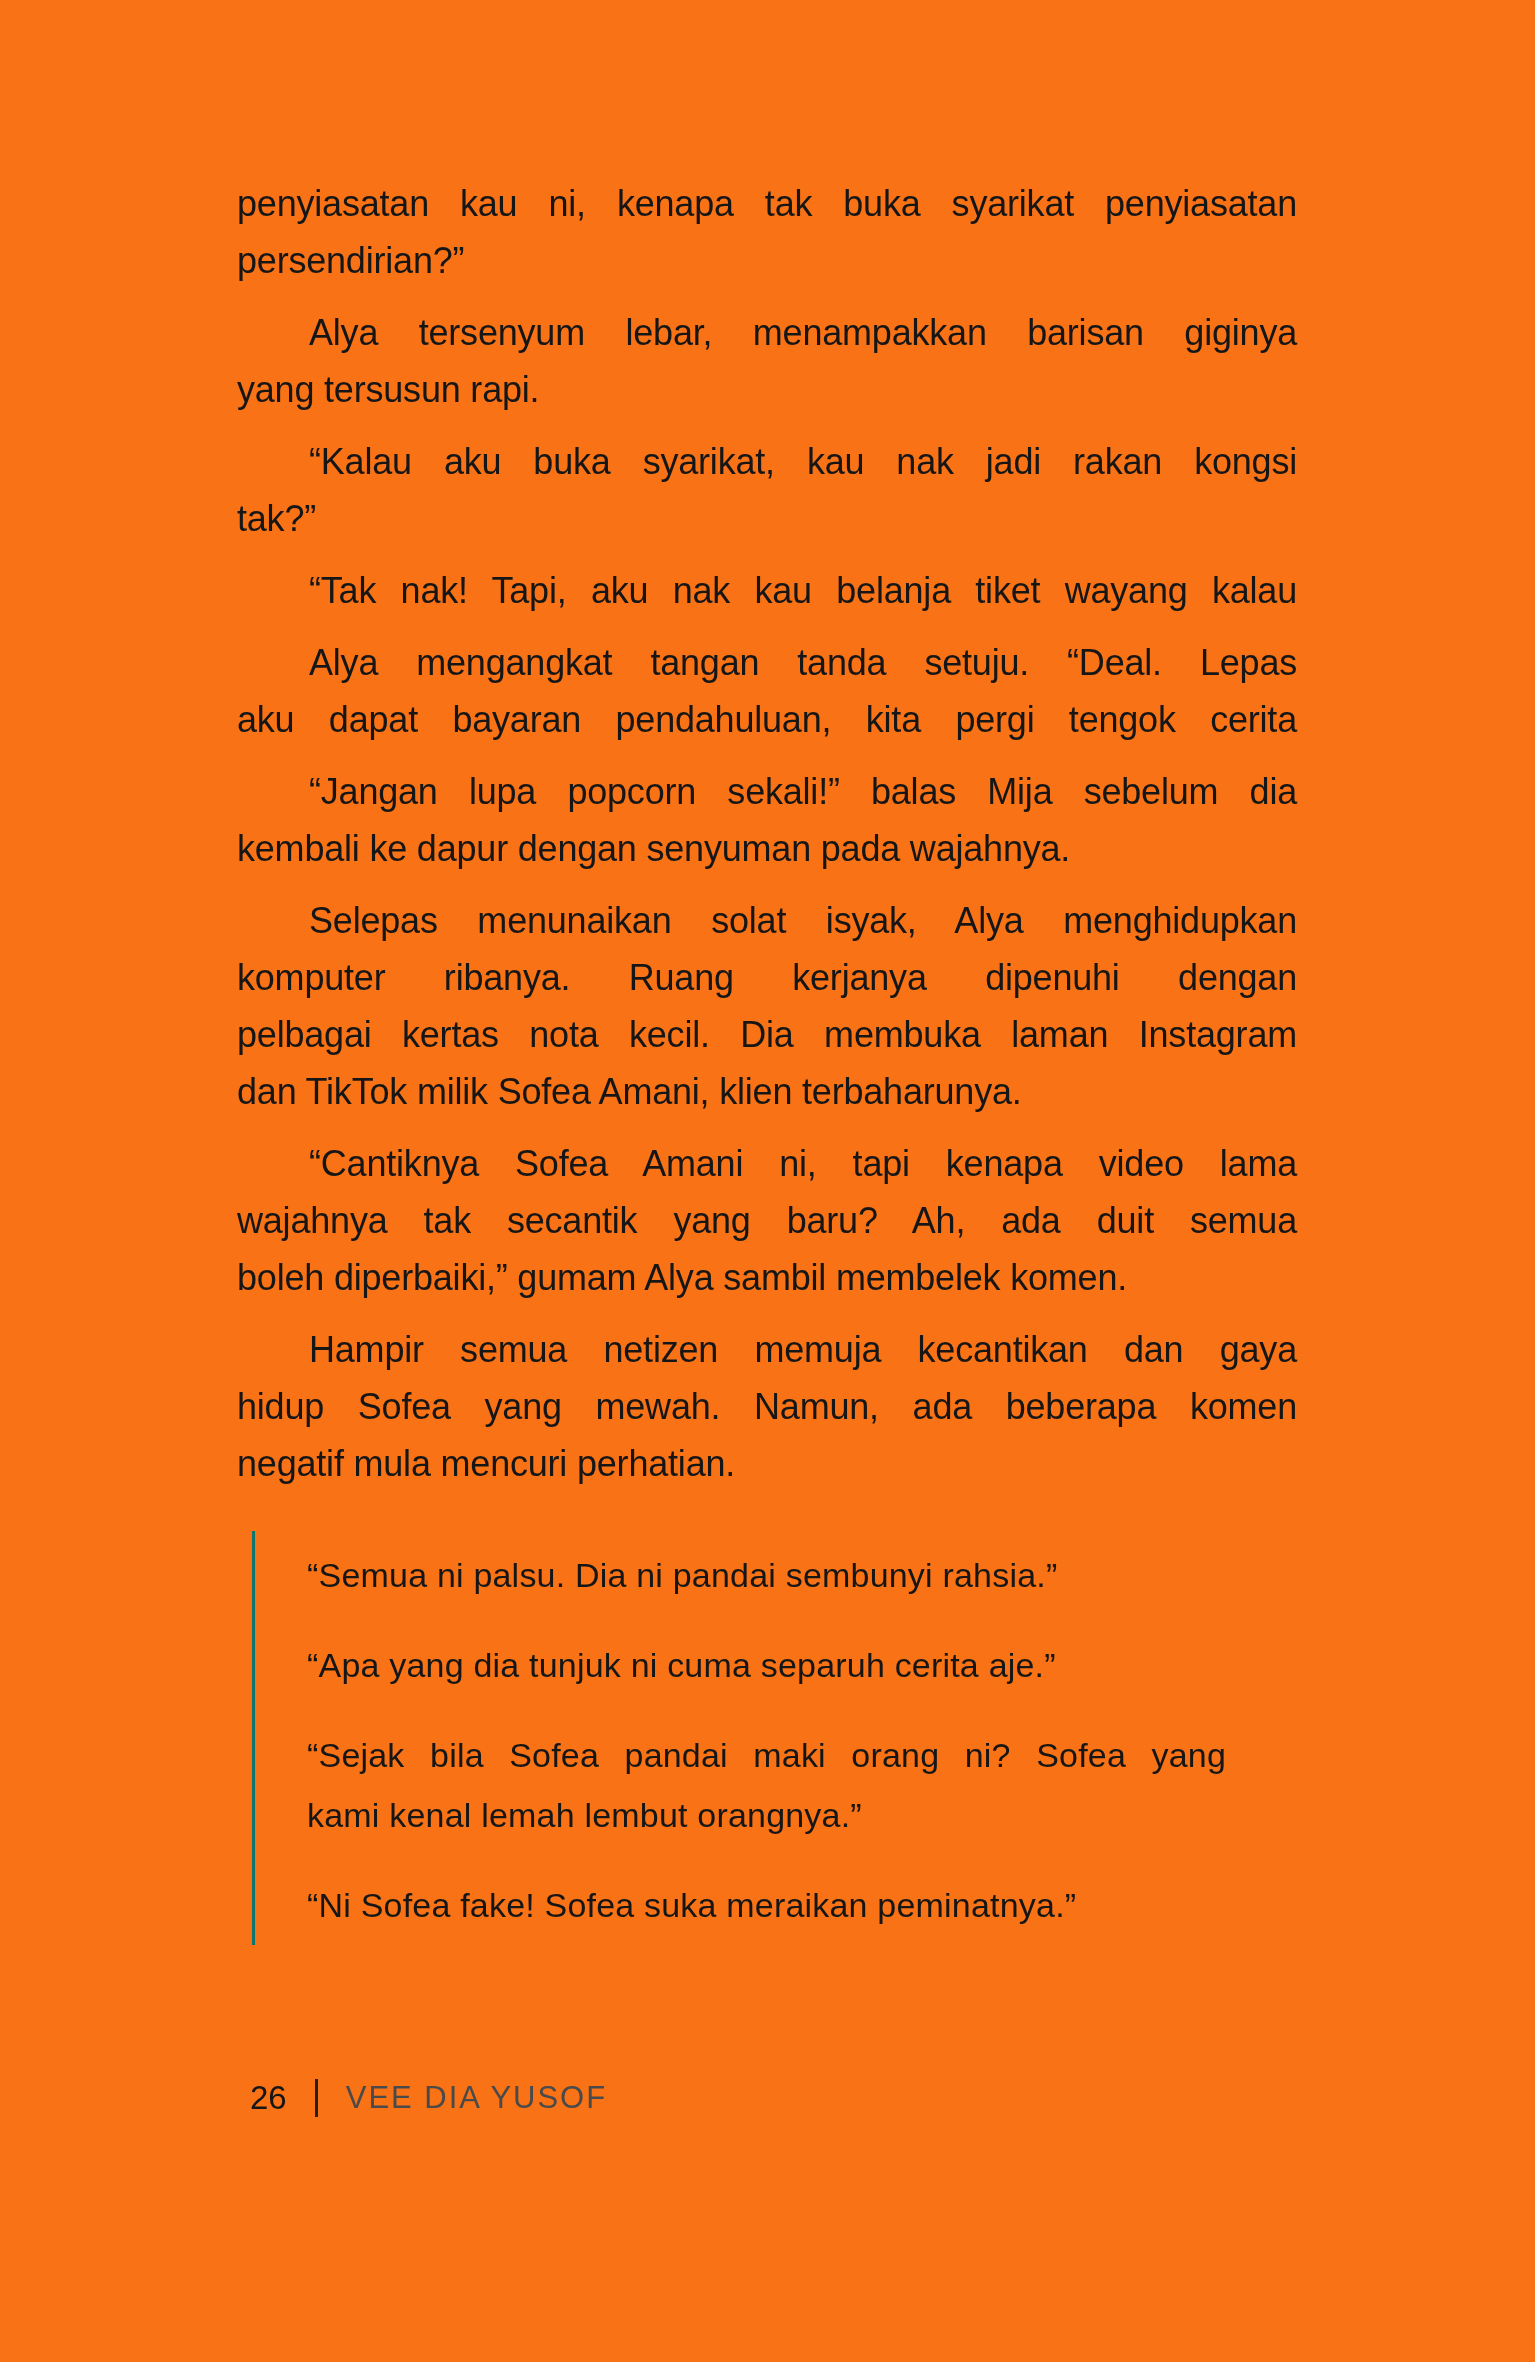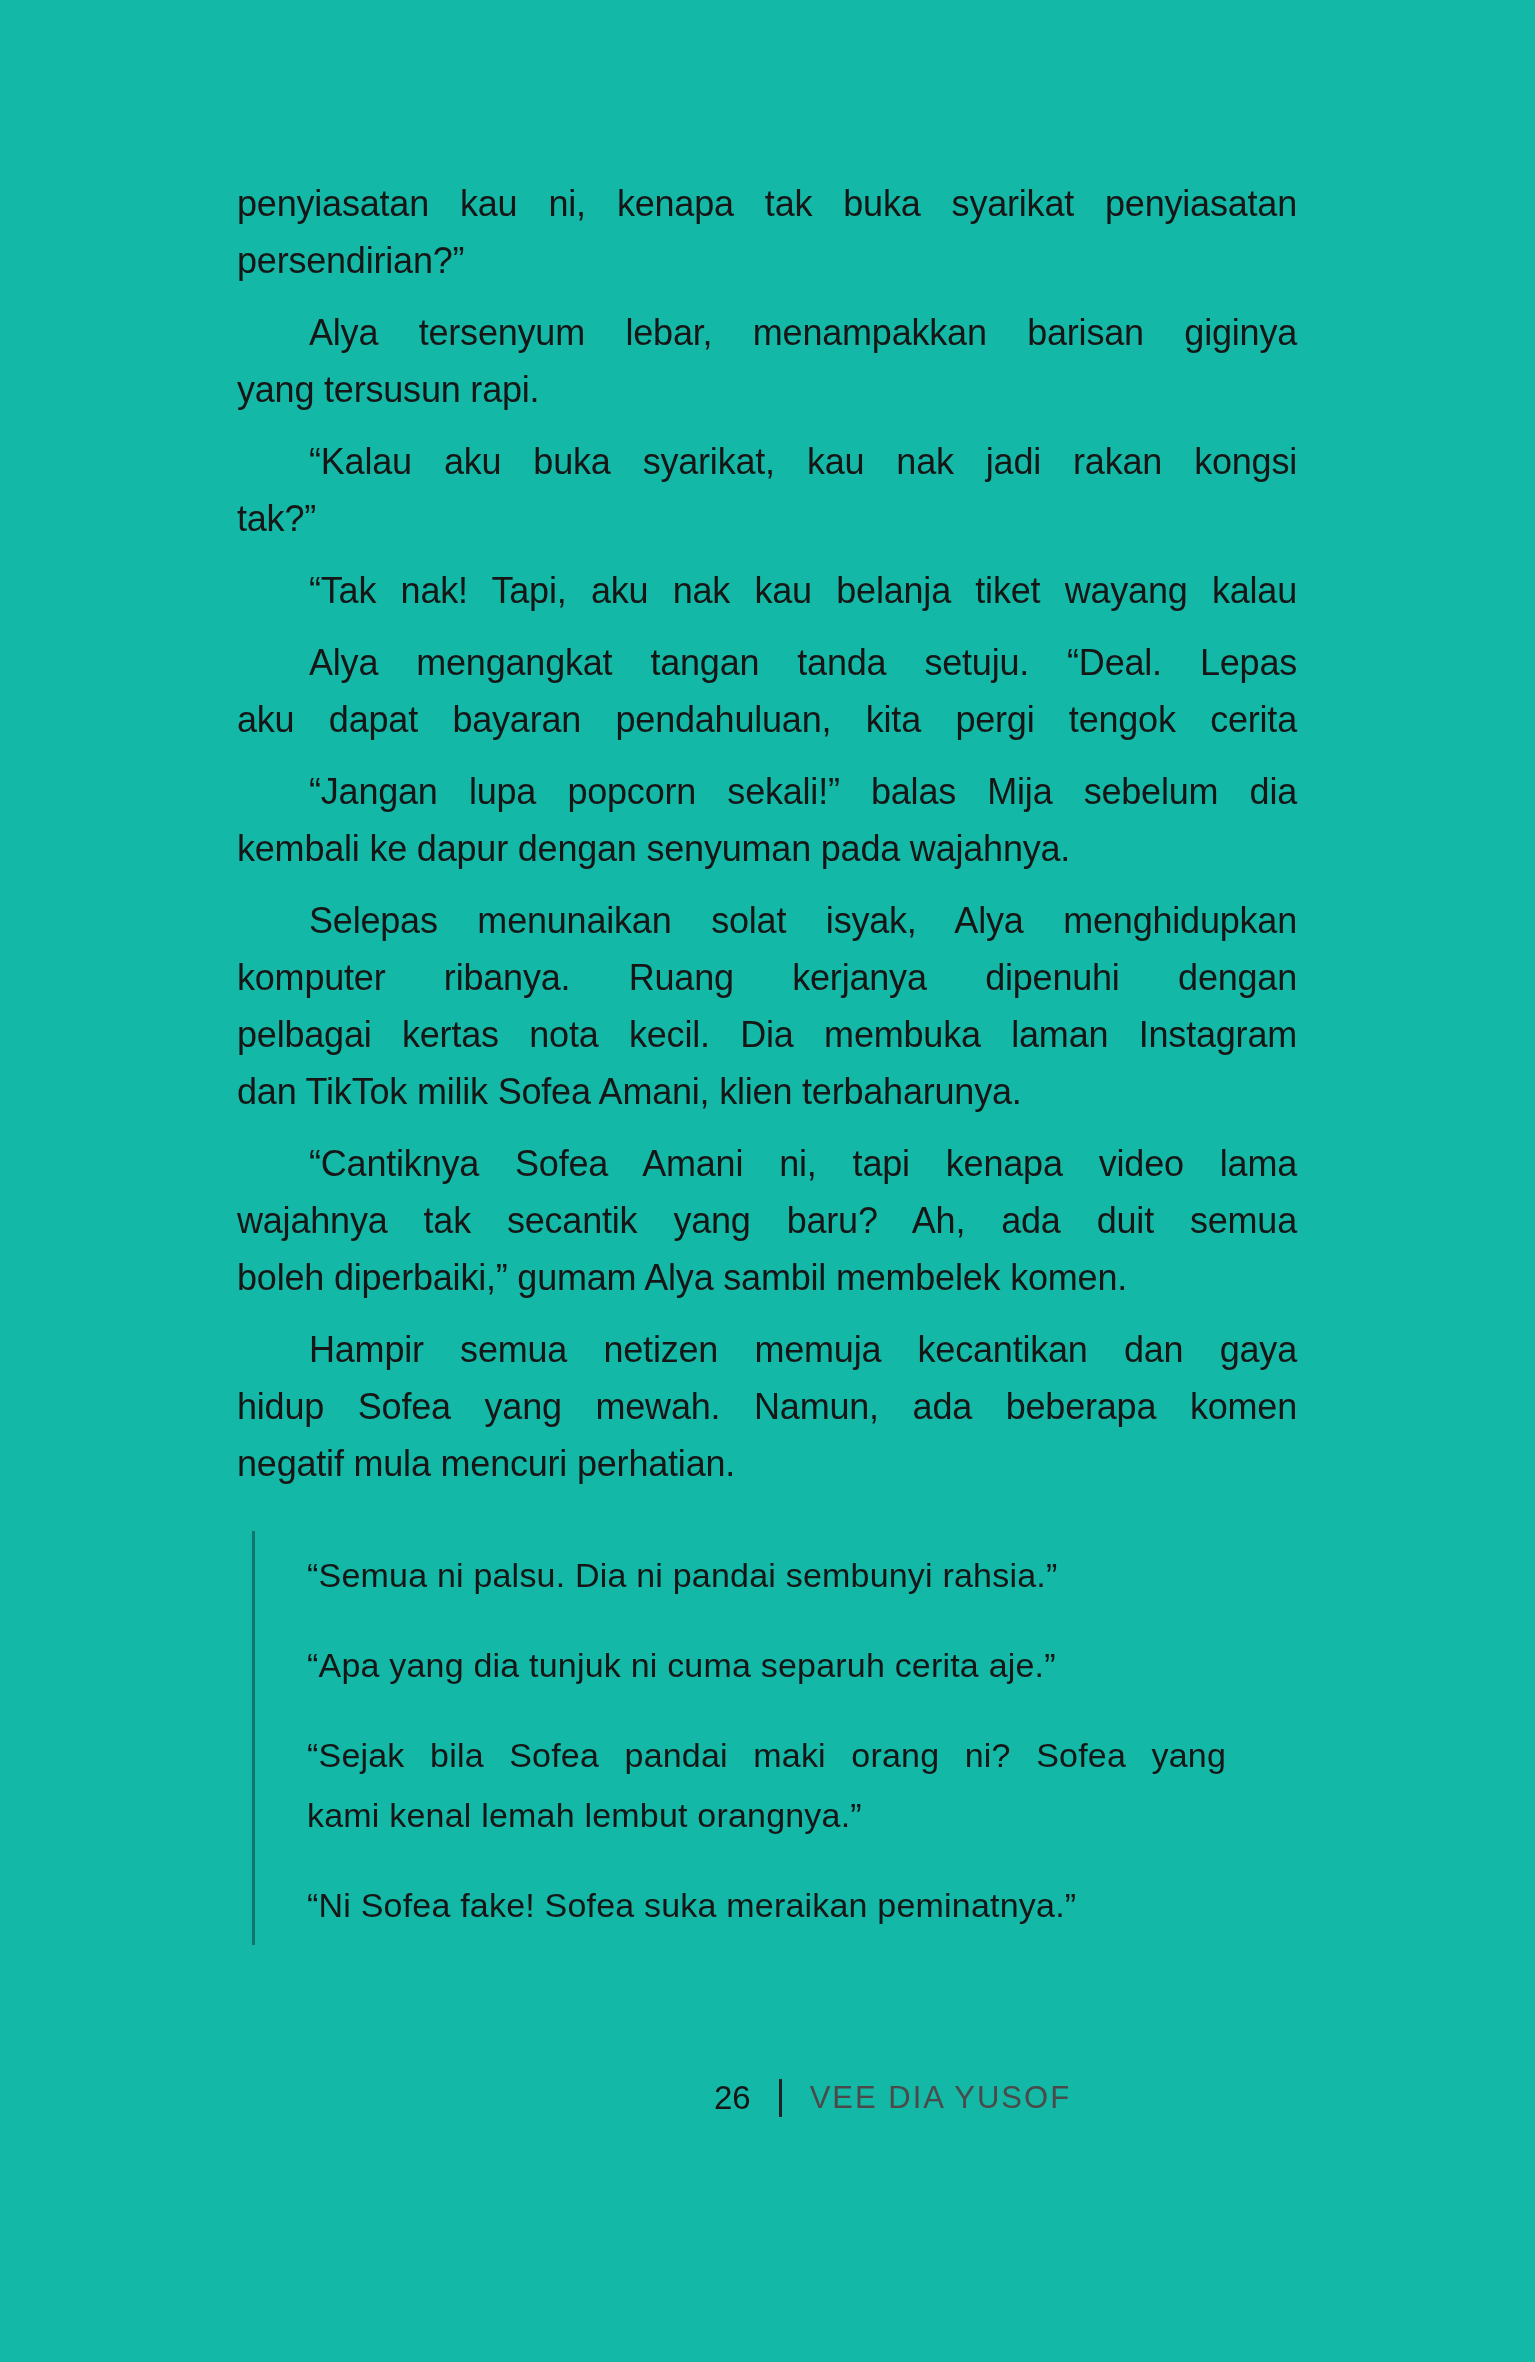--- a/index.html
+++ b/index.html
@@ -4,21 +4,21 @@
 <style>
   html, body {
     margin: 0;
     padding: 0;
     background: #ffffff;
   }
   .page {
     position: relative;
     width: 1535px;
     height: 2362px;
-    background: #14b8a6;
+    background: #f97316;
     overflow: hidden;
     font-family: "Liberation Sans", sans-serif;
     color: #161616;
   }
   .text-column {
     margin-left: 237px;
     width: 1060px;
     padding-top: 175px;
   }
   
@@ -49,21 +49,20 @@
     letter-spacing: 0.2px;
     margin: 0 0 30px 0;
     font-family: "Liberation Sans", sans-serif;
   }
   .quote:last-child { margin-bottom: 0; }
   
   .page-footer {
     margin: 134px 0 0 250px;
     display: flex;
     align-items: center;
-    justify-content: center;
   }
   .page-number {
     font-size: 33px;
     color: #161616;
   }
   .footer-divider {
     width: 3px;
     height: 38px;
     background: #222222;
     margin: 0 28px;

